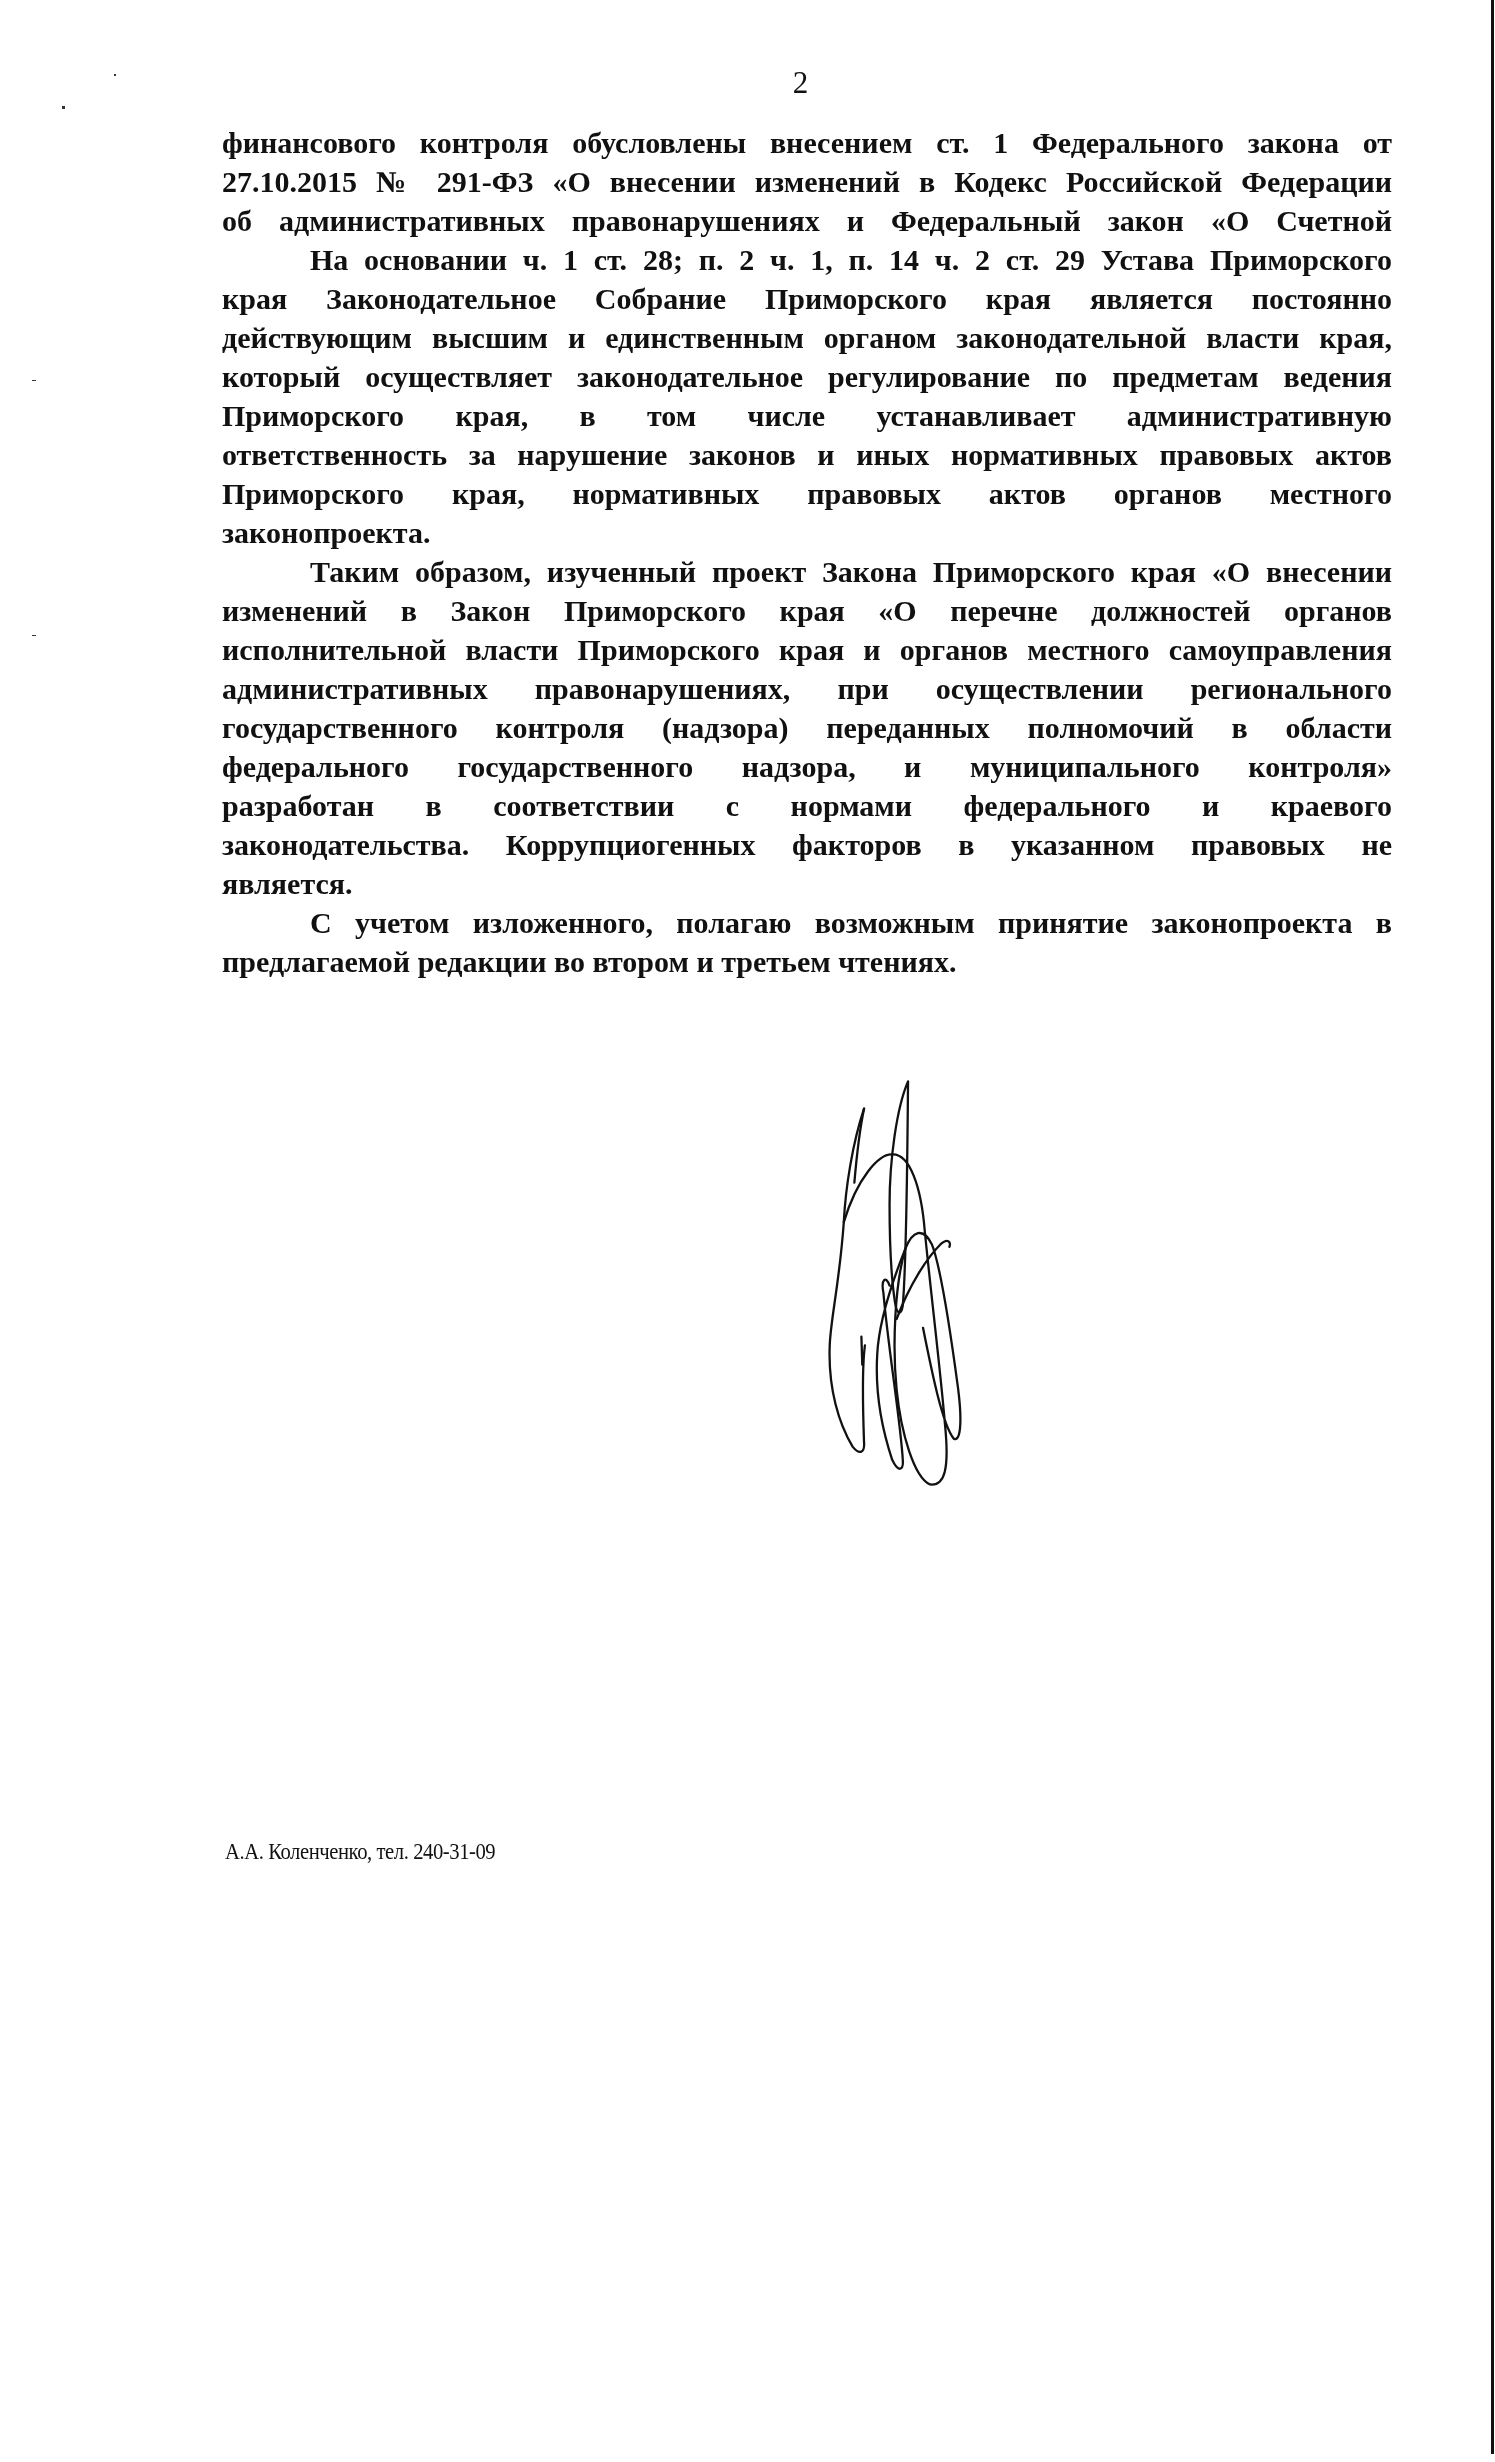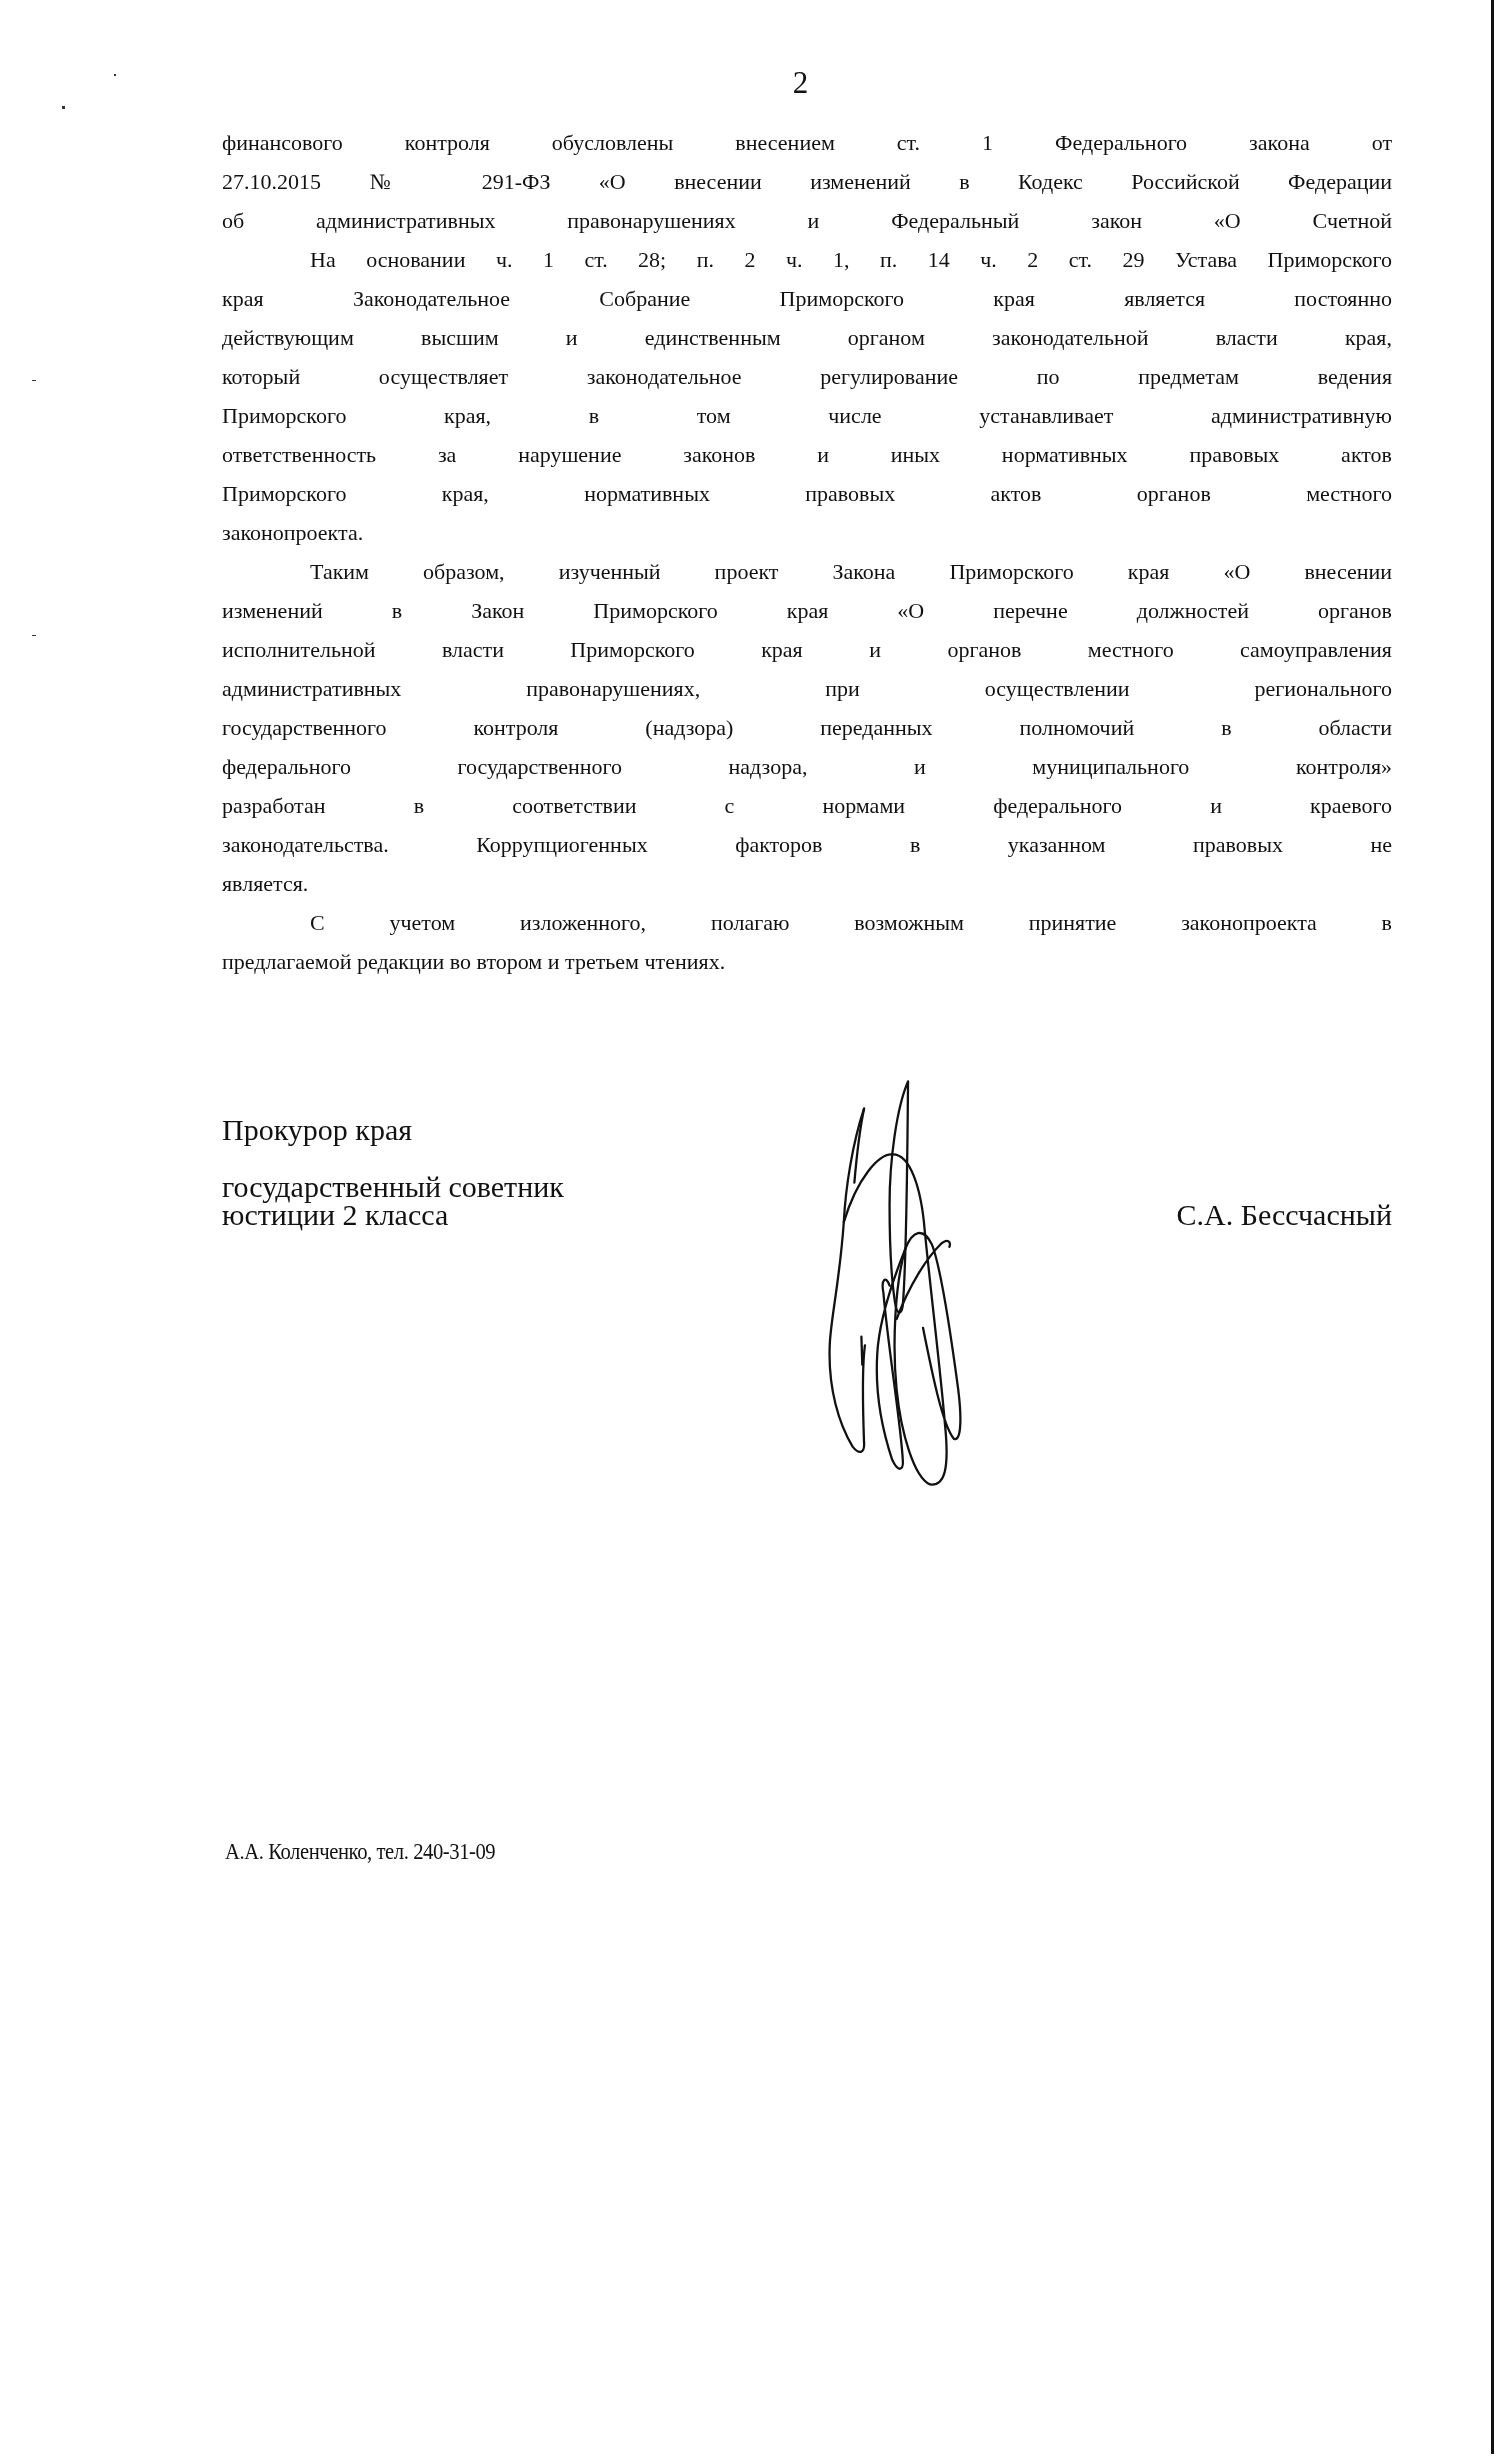--- a/index.html
+++ b/index.html
@@ -11,21 +11,21 @@
   }
   .right-border {
     position: absolute; left: 1491px; top: 0; width: 2.6px; height: 2454px; background: #111;
   }
   .page-number {
     position: absolute; left: 0; width: 1601px; top: 65px; text-align: center;
     font-size: 31px; line-height: 35px;
   }
   .body-text {
     position: absolute; left: 222px; top: 123px; width: 1170px;
-    font-size: 22px; line-height: 39px;
+    font-size: 30px; line-height: 39px; font-weight: bold;
   }
   .line {
     display: block; height: 39px; white-space: nowrap;
     text-align: justify; text-align-last: justify;
   }
   .line.last { text-align-last: left; }
   .line.indent { padding-left: 88px; }
   .signature-block { position: absolute; left: 222px; top: 1110px; width: 1170px; height: 141px; }
   .sig-title { position: absolute; left: 0; top: 0; font-size: 30px; line-height: 39px; }
   .sig-rank { position: absolute; left: 0; top: 63px; font-size: 30px; line-height: 28px; }
@@ -82,28 +82,20 @@
       <span class="line">законодательства. Коррупциогенных факторов в указанном правовых не</span>
       <span class="line last">является.</span>
     </div>
 
     <div class="paragraph">
       <span class="line indent">С учетом изложенного, полагаю возможным принятие законопроекта в</span>
       <span class="line last">предлагаемой редакции во втором и третьем чтениях.</span>
     </div>
   </div>
 
-  <div class="signature-block">
-    <div class="sig-title">Прокурор края</div>
-    <div class="sig-rank">
-      <span>государственный советник</span>
-      <span>юстиции 2 класса</span>
-    </div>
-    <div class="sig-name">С.А. Бессчасный</div>
-  </div>
 
   <svg class="signature-graphic" viewBox="0 0 300 600" fill="none" stroke="#111" stroke-width="2.6" stroke-linecap="round" stroke-linejoin="round">
 
     <path d="M83 61 C 70 100, 62 150, 60 190 C 55 260, 45 300, 44 330 C 42 380, 55 420, 70 445 C 78 455, 84 452, 83 440 C 82 410, 80 360, 84 330"></path>
     <path d="M83 61 C 78 85, 75 110, 72 145"></path>
 
     <path d="M133 30 C 120 60, 112 120, 112 170 C 112 220, 115 260, 118 280 C 120 295, 125 297, 127 285 C 130 250, 132 150, 133 30"></path>
 
     <path d="M60 190 C 75 140, 100 112, 115 113 C 135 112, 148 150, 152 200 C 160 280, 170 360, 175 420 C 180 470, 175 490, 158 488 C 140 480, 125 430, 120 380 C 115 330, 118 260, 130 220 C 138 200, 150 195, 160 215 C 170 240, 182 320, 190 380 C 195 420, 192 440, 185 436 C 172 420, 160 360, 150 310"></path>
 

